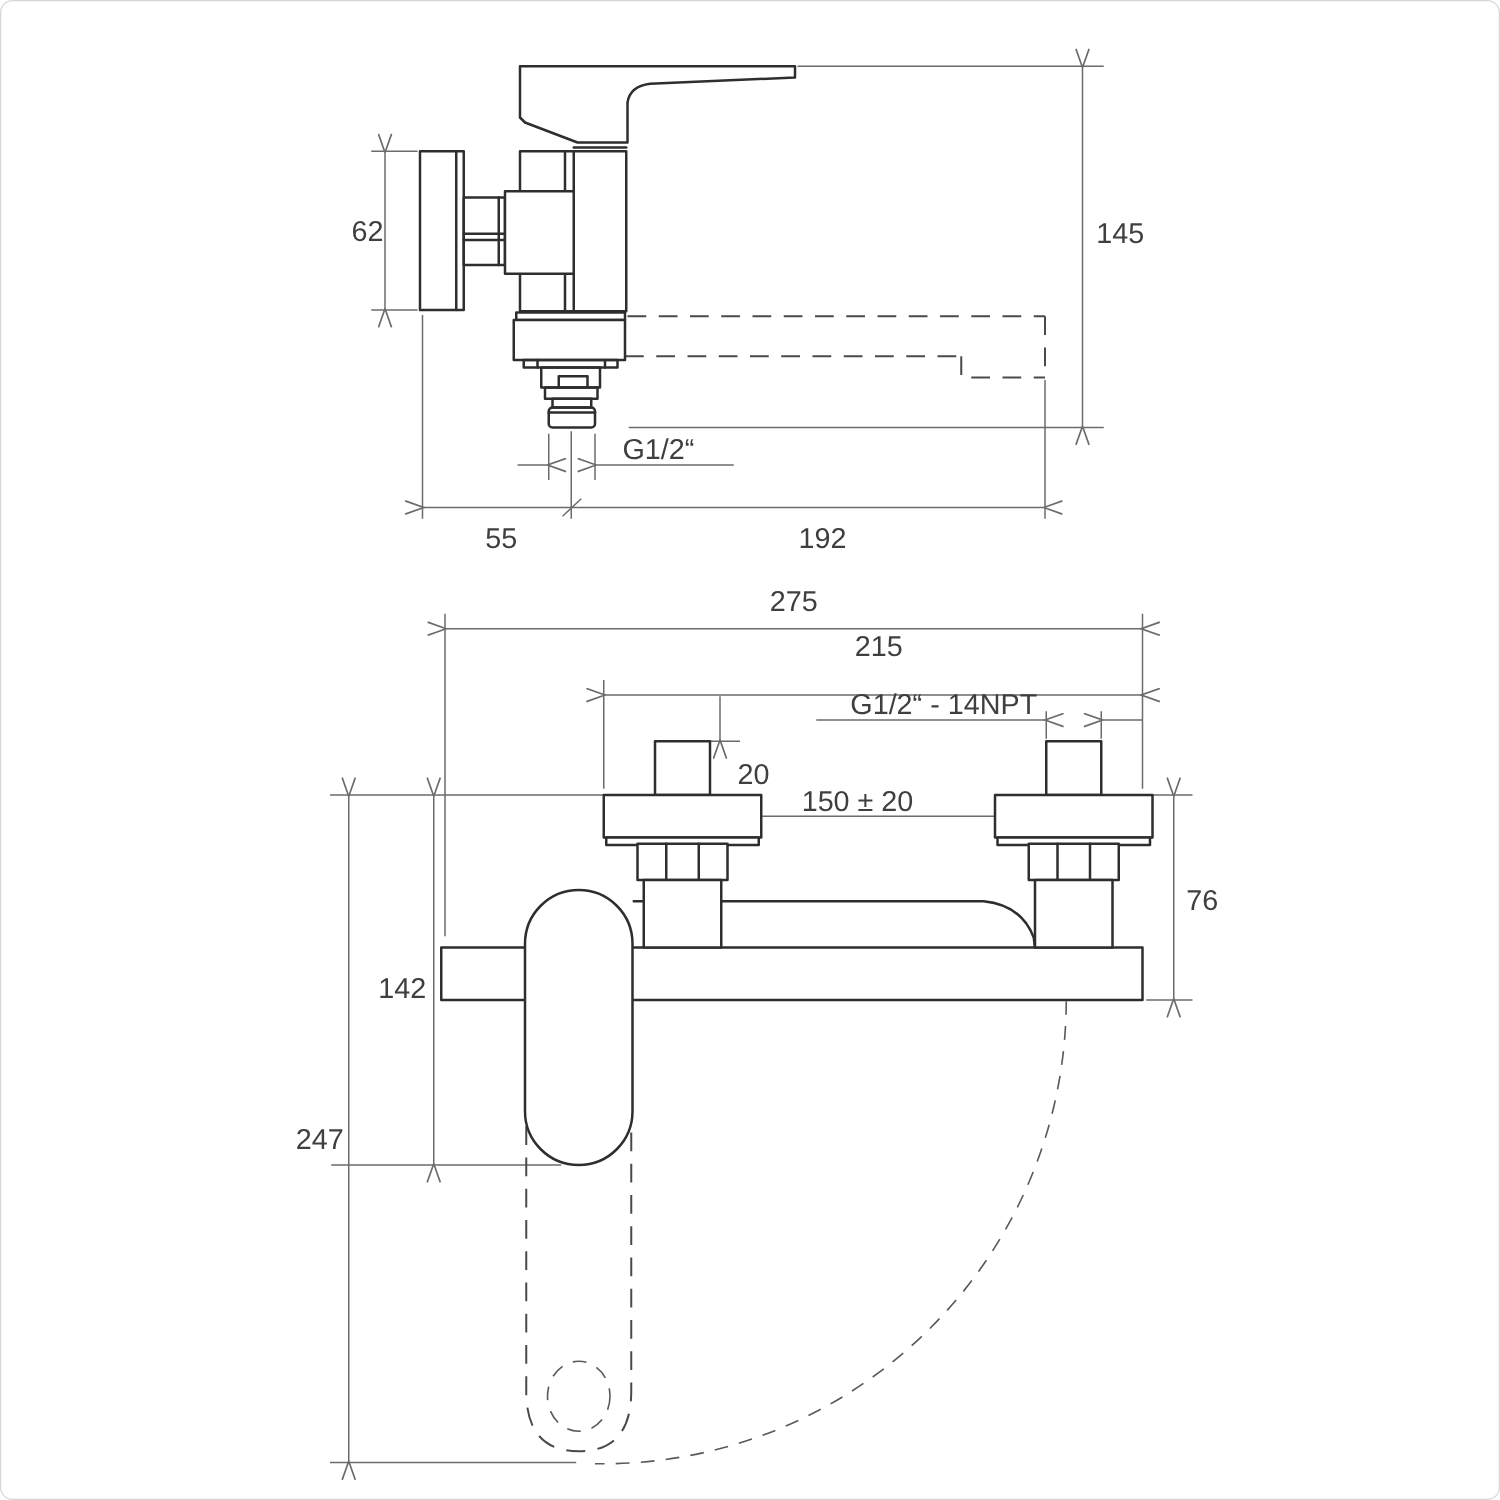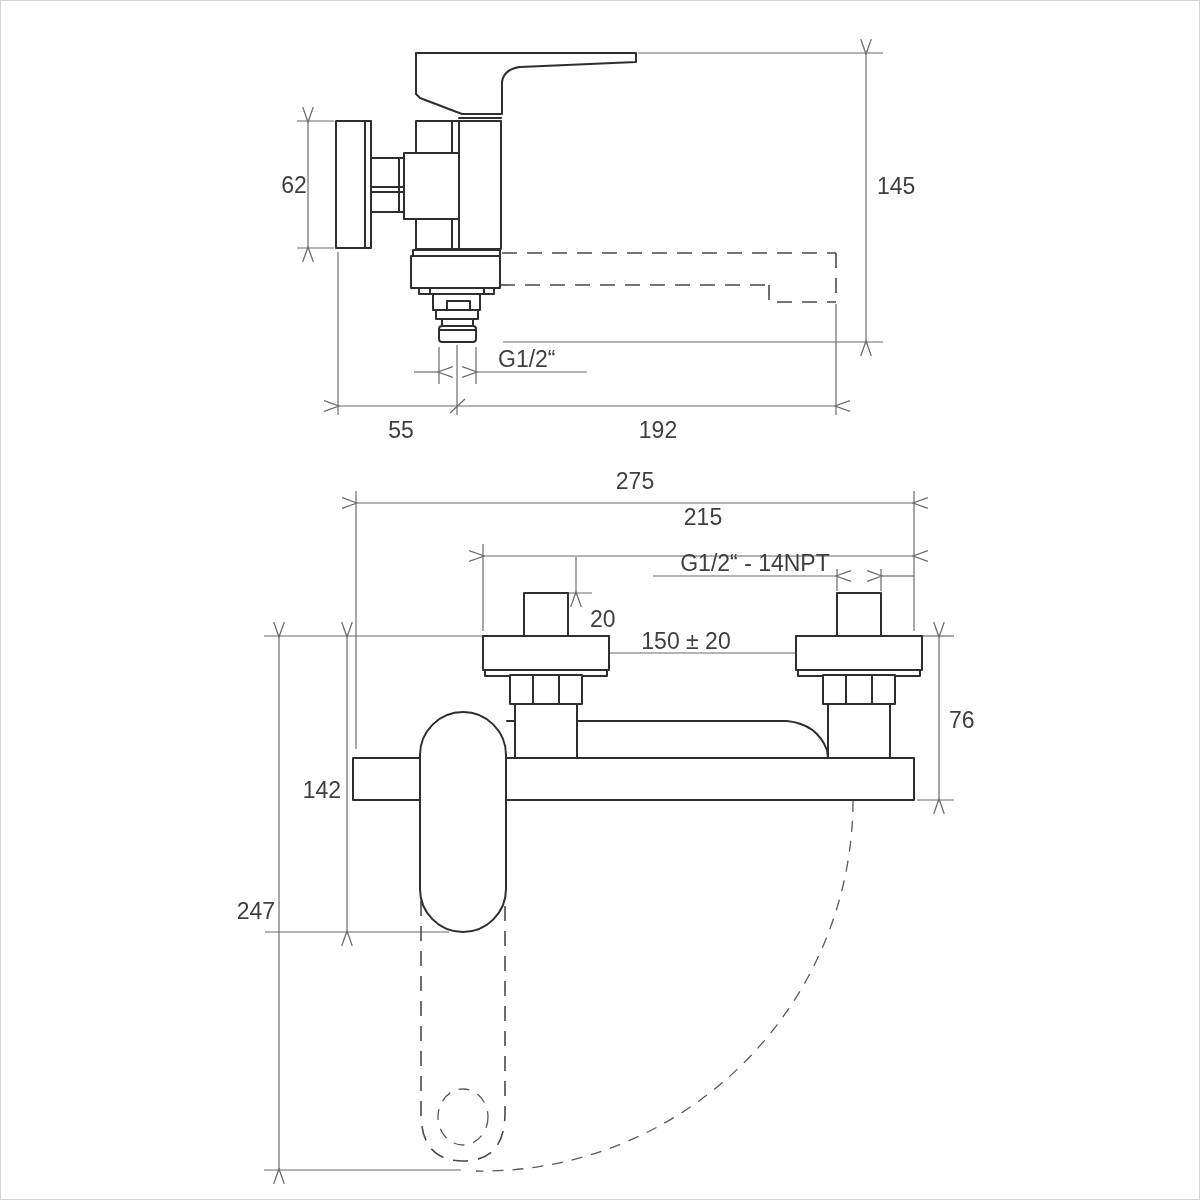--- a/index.html
+++ b/index.html
@@ -1,18 +1,18 @@
 <!DOCTYPE html>
 <html><head>
 <meta charset="utf-8">
 <style>
   html,body{margin:0;padding:0;background:#fff;}
   .page{
     position:relative;width:1198px;height:1198px;background:#ffffff;
-    border:1px solid #d6d6d6;border-radius:0;overflow:hidden;
+    border:1px solid #d6d6d6;border-radius:10px;overflow:hidden;
     font-family:"Liberation Sans",sans-serif;
   }
   svg{display:block}
   .obj{stroke:#2e2e2e;stroke-width:2;fill:none;stroke-linejoin:round;stroke-linecap:round}
   .objf{stroke:#2e2e2e;stroke-width:2;fill:#ffffff;stroke-linejoin:round}
   .dim{stroke:#6b6b6b;stroke-width:1.2;fill:none}
   .dsh{stroke:#4a4a4a;stroke-width:1.6;fill:none;stroke-dasharray:15 10}
   .arc{stroke:#5a5a5a;stroke-width:1.3;fill:none;stroke-dasharray:11 9}
   text.lbl{font-family:"Liberation Sans",sans-serif;font-size:23px;fill:#3f3f3f}
 </style>

